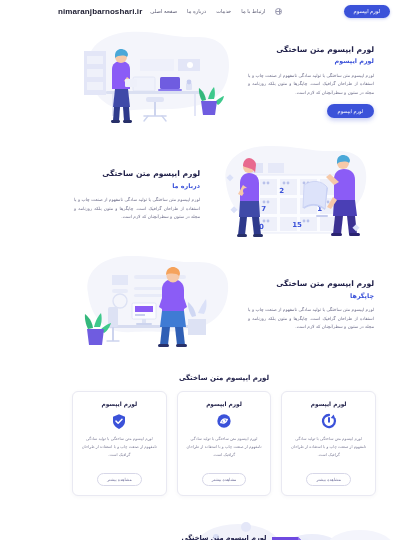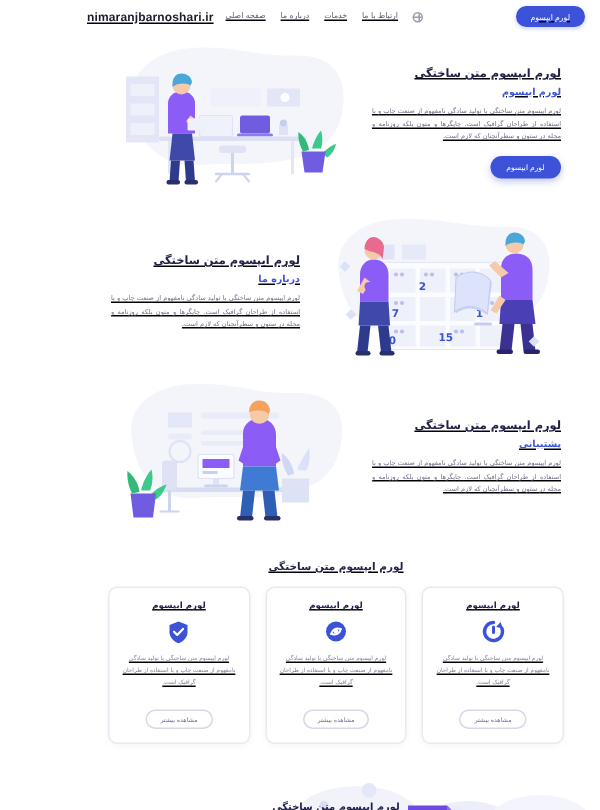--- a/index.html
+++ b/index.html
@@ -3,21 +3,21 @@
 <meta charset="utf-8">
 <style>
   * { box-sizing: border-box; margin: 0; padding: 0; }
   html, body {
     width: 400px; height: 540px;
     overflow: hidden;
     background: #ffffff;
     font-family: "DejaVu Sans", "Liberation Sans", sans-serif;
     direction: rtl;
   }
-  .page { width: 352px; height: 540px; position: relative; overflow: hidden; background:#fff;text-decoration:underline; }
+  .page { width: 352px; height: 540px; position: relative; overflow: hidden; background:#fff; }
 
   
   .navbar {
     height: 22px;
     display: flex; align-items: center;
     padding: 0 10px 0 10px;
     background: #ffffff;
     gap: 8px;
   }
   .brand {
@@ -262,21 +262,21 @@
       <div class="sec-title">لورم ایپسوم متن ساختگی</div>
       <div class="sec-sub">درباره ما</div>
       <p class="sec-body">لورم ایپسوم متن ساختگی با تولید سادگی نامفهوم از صنعت چاپ و با استفاده از طراحان گرافیک است. چاپگرها و متون بلکه روزنامه و مجله در ستون و سطرآنچنان که لازم است.</p>
     </div>
   </section>
 
   <section class="section" style="height:110px;">
 
     <div class="sec-copy rt">
       <div class="sec-title">لورم ایپسوم متن ساختگی</div>
-      <div class="sec-sub">پشتیبانی</div>
+      <div class="sec-sub">چاپگرها</div>
       <p class="sec-body">لورم ایپسوم متن ساختگی با تولید سادگی نامفهوم از صنعت چاپ و با استفاده از طراحان گرافیک است. چاپگرها و متون بلکه روزنامه و مجله در ستون و سطرآنچنان که لازم است.</p>
     </div>
 
     <div class="sec-art">
       <svg viewBox="0 0 168 110" class="blob">
         <path d="M18 44C14 24 30 8 58 7c30-1 42 7 68 6 22-1 34 10 32 29-2 21-13 33-35 38-24 5-36 1-62 3-24 2-40-13-43-39z" fill="#f4f5fb"></path>
         <rect x="42" y="26" width="16" height="10" fill="#e3e7f7"></rect>
         <rect x="64" y="26" width="52" height="4" rx="2" fill="#e8ebf8"></rect>
         <rect x="42" y="40" width="16" height="4" rx="2" fill="#e8ebf8"></rect>
         <circle cx="50" cy="52" r="7" fill="none" stroke="#dde2f4" stroke-width="1.4"></circle>

